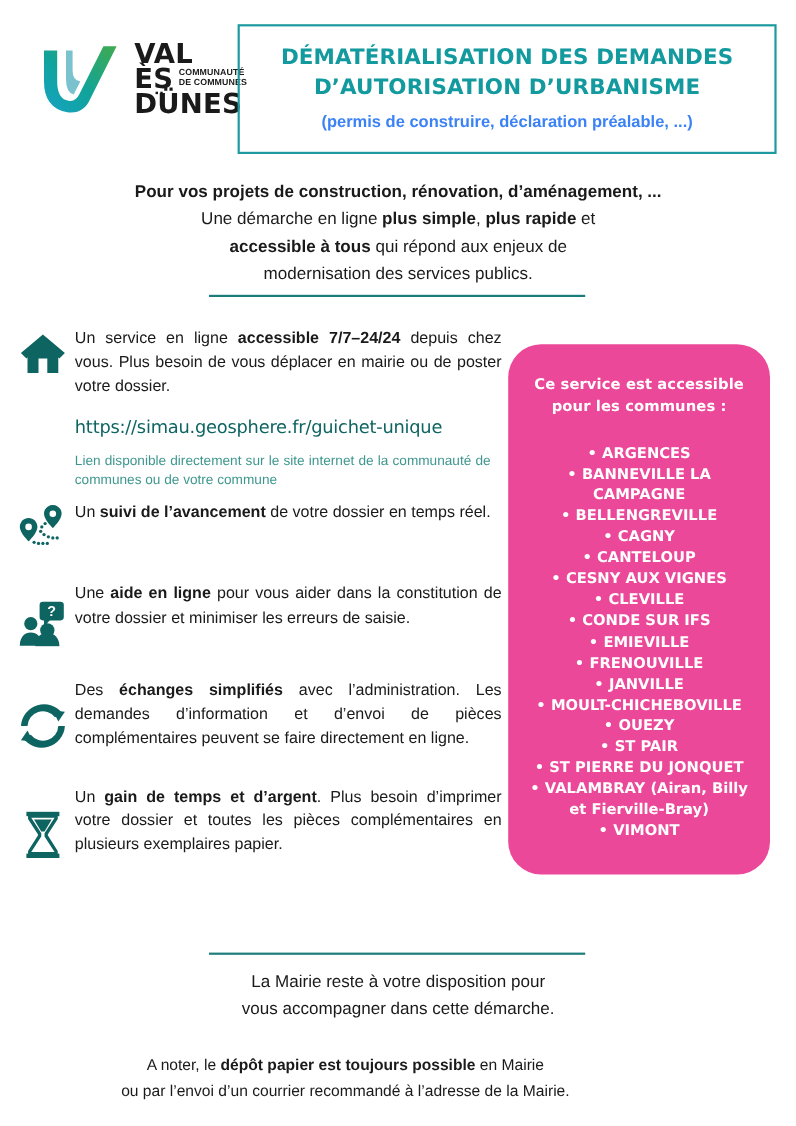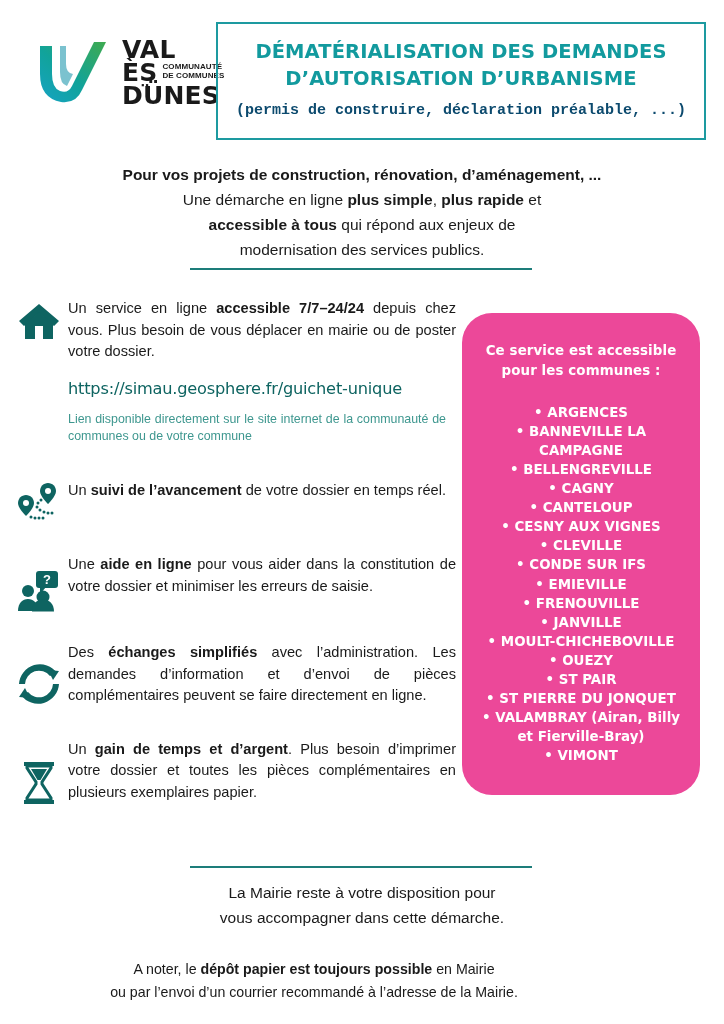--- a/index.html
+++ b/index.html
@@ -97,25 +97,25 @@
   .title-main {
     font-family: "DejaVu Sans", sans-serif;
     font-weight: 700;
     font-size: 19.5px;
     line-height: 1.38;
     color: #129a9e;
     text-align: center;
     letter-spacing: 0.1px;
   }
   .title-sub {
-    font-family: Liberation Mono, monospace;
+    font-family: Liberation Sans, sans-serif;
     font-weight: 700;
     font-size: 15px;
     line-height: 1.4;
-    color: #0c4a6e;
+    color: #3b82f6;
     text-align: center;
     margin-top: 7px;
   }
 
   
   .intro {
     position: absolute;
     left: 0;
     top: 162px;
     width: 724px;
@@ -182,21 +182,21 @@
     margin-top: 13px;
     font-size: 12.4px;
     line-height: 1.42;
     color: #3e978f;
     text-align: justify;
     text-align-last: left;
     padding-right: 10px;
   }
 
   
-  .f-house   { margin-bottom: 34px; }
+  .f-house   { margin-bottom: 10px; }
   .f-track   { margin-bottom: 32px; }
   .f-help    { margin-bottom: 30px; }
   .f-swap    { margin-bottom: 32px; }
 
   .f-track .feature-icon,
   .f-help .feature-icon,
   .f-swap .feature-icon,
   .f-hour .feature-icon { padding-top: 2px; }
 
   .f-help .feature-icon   { align-items: center; padding-top: 16px; }

